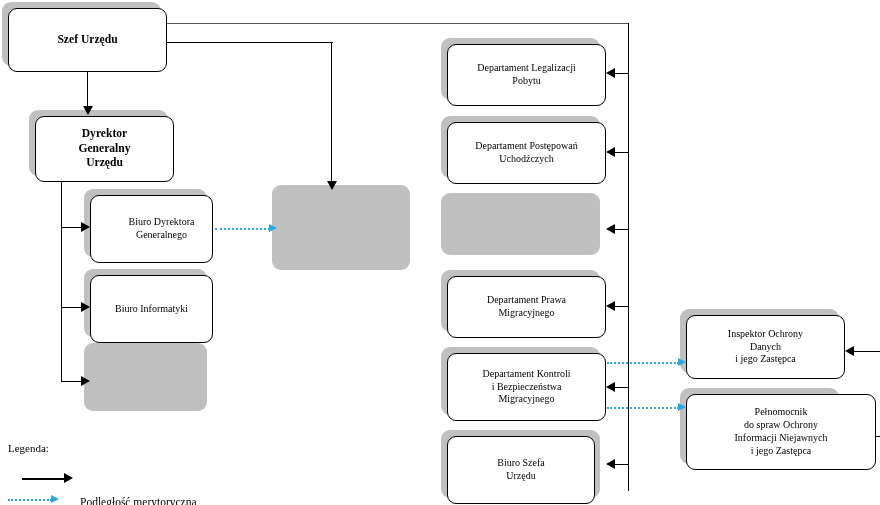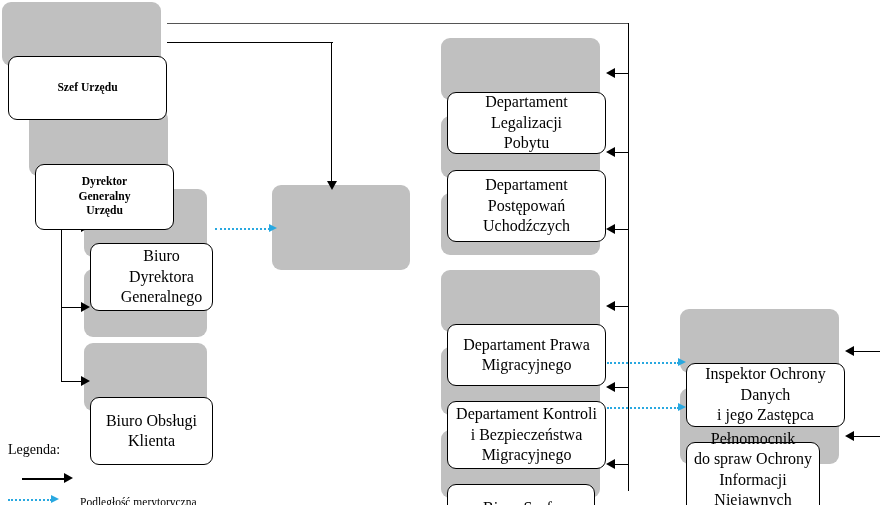--- a/index.html
+++ b/index.html
@@ -23,27 +23,26 @@
     position: absolute;
     box-sizing: border-box;
     background: #ffffff;
     border: 1.6px solid #000000;
     border-radius: 9px;
     display: flex;
     align-items: center;
     justify-content: center;
     text-align: center;
     z-index: 5;
-    margin-top: 48px;
   }
   .node .label {
     display: block;
     width: 100%;
     padding: 0 4px;
-    font-size: 16px;
+    font-size: 10px;
     line-height: 1.28;
     color: #000000;
     white-space: pre-line;
   }
   .node.bold .label {
     font-weight: bold;
     font-size: 11.6px;
   }
   
   .shadow {
@@ -99,21 +98,21 @@
   }
   .arrow-right.blue {
     border-top: 4.5px solid transparent;
     border-bottom: 4.5px solid transparent;
     border-left: 8px solid #29a8e0;
   }
 
   
   .legend-title {
     position: absolute;
-    font-size: 14px;
+    font-size: 11px;
     color: #000000;
   }
   .legend-text {
     position: absolute;
     font-size: 11.5px;
     color: #000000;
   }
 </style>
 </head>
 <body>
@@ -152,44 +151,43 @@
   <div class="hline" style="left:61px; top:381px; width:21px;"></div>
   <div class="arrow-right" style="left:81px; top:376px;"></div>
 
   <div class="shadow" style="left:84px; top:189px; width:123px; height:68px;"></div>
   <div class="node" style="left:90px; top:195px; width:123px; height:68px;padding-left:20px;">
     <span class="label">Biuro Dyrektora
 Generalnego</span>
   </div>
 
   <div class="shadow" style="left:84px; top:269px; width:123px; height:68px;"></div>
+  <div class="node" style="left:90px; top:275px; width:123px; height:68px;">
+    <span class="label">Biuro Informatyki</span>
+  </div>
 
   <div class="shadow" style="left:84px; top:343px; width:123px; height:68px;"></div>
-  <div class="node" style="left:90px; top:349px; width:123px; height:68px;">
-    <span class="label">Biuro Obsługi
-Klienta</span>
-  </div>
 
   <div class="dotline" style="left:215px; top:228px; width:55px;"></div>
   <div class="arrow-right blue" style="left:269px; top:224px;"></div>
 
   <div class="shadow" style="left:272px; top:185px; width:138px; height:85px;"></div>
 
   <div class="vline" style="left:628px; top:23px; height:468px;"></div>
 
   <div class="shadow" style="left:441px; top:38px; width:159px; height:62px;"></div>
   <div class="node" style="left:447px; top:44px; width:159px; height:62px;">
     <span class="label">Departament Legalizacji
 Pobytu</span>
   </div>
   <div class="hline" style="left:615px; top:73px; width:14px;"></div>
   <div class="arrow-left" style="left:606px; top:68px;"></div>
 
   <div class="shadow" style="left:441px; top:116px; width:159px; height:62px;"></div>
-  <div class="node" style="left:447px; top:122px; width:159px; height:72px;">
+  <div class="node" style="left:447px; top:122px; width:159px; height:62px;">
     <span class="label">Departament Postępowań
 Uchodźczych</span>
   </div>
   <div class="hline" style="left:615px; top:152px; width:14px;"></div>
   <div class="arrow-left" style="left:606px; top:147px;"></div>
 
   <div class="shadow" style="left:441px; top:193px; width:159px; height:62px;"></div>
   <div class="hline" style="left:615px; top:229px; width:14px;"></div>
   <div class="arrow-left" style="left:606px; top:224px;"></div>
 
@@ -221,21 +219,21 @@
   <div class="shadow" style="left:680px; top:309px; width:159px; height:64px;"></div>
   <div class="node" style="left:686px; top:315px; width:159px; height:64px;">
     <span class="label">Inspektor Ochrony
 Danych
 i jego Zastępca</span>
   </div>
   <div class="hline" style="left:854px; top:351px; width:26px;"></div>
   <div class="arrow-left" style="left:845px; top:346px;"></div>
 
   <div class="shadow" style="left:680px; top:388px; width:159px; height:76px;"></div>
-  <div class="node" style="left:686px; top:394px; width:134px; height:76px;">
+  <div class="node" style="left:686px; top:394px; width:190px; height:76px;">
     <span class="label">Pełnomocnik
 do spraw Ochrony
 Informacji Niejawnych
 i jego Zastępca</span>
   </div>
   <div class="hline" style="left:854px; top:436px; width:26px;"></div>
   <div class="arrow-left" style="left:845px; top:431px;"></div>
 
   <div class="dotline" style="left:607px; top:362px; width:72px;"></div>
   <div class="arrow-right blue" style="left:678px; top:358px;"></div>

